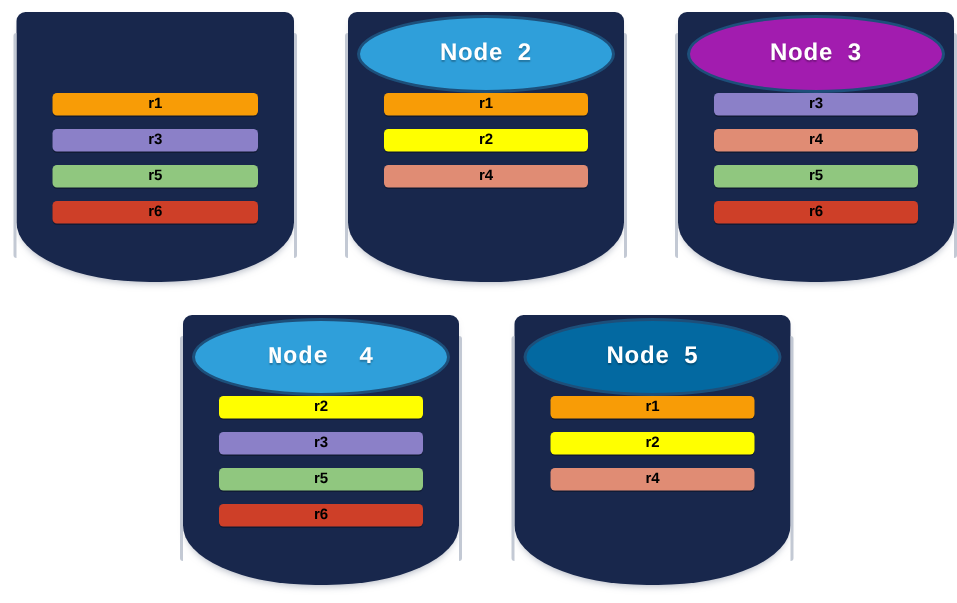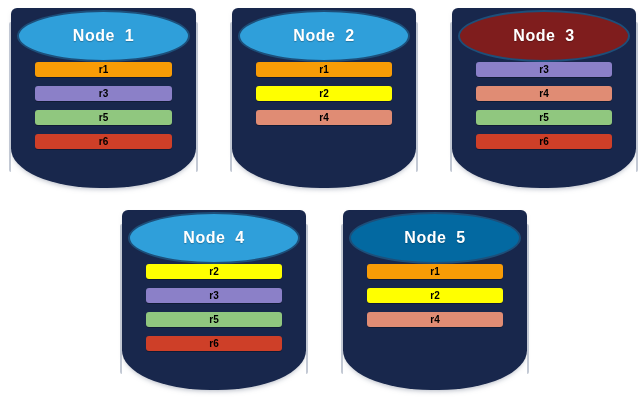--- a/index.html
+++ b/index.html
@@ -106,23 +106,20 @@
   }
 </style>
 </head>
 <body>
 
 <div id="canvas" style="background: rgb(255, 255, 255);">
     <div class="node" style="left: 11px; top: 8px; width: 185px; height: 180px;">
       <div class="node-body" style="background: rgb(24, 39, 76);"></div>
       <div class="edge-hl left" style="background: rgb(185, 191, 204);"></div>
       <div class="edge-hl right" style="background: rgb(185, 191, 204);"></div>
-      <div class="node-top" style="background: rgb(47, 159, 218); border-color: rgb(29, 79, 122);">
-        <span class="node-title" style="color: rgb(255, 255, 255);">Node  1</span>
-      </div>
       <div class="replica-stack" style="top: 54px;">
         <div class="replica-bar" style="background: rgb(248, 156, 6);">
           <span class="replica-label" style="color: rgb(0, 0, 0);">r1</span>
         </div>
         <div class="replica-bar" style="background: rgb(139, 128, 200);">
           <span class="replica-label" style="color: rgb(0, 0, 0);">r3</span>
         </div>
         <div class="replica-bar" style="background: rgb(144, 199, 127);">
           <span class="replica-label" style="color: rgb(0, 0, 0);">r5</span>
         </div>
@@ -147,21 +144,21 @@
         </div>
         <div class="replica-bar" style="background: rgb(224, 140, 116);">
           <span class="replica-label" style="color: rgb(0, 0, 0);">r4</span>
         </div>
       </div>
     </div>
     <div class="node" style="left: 452px; top: 8px; width: 184px; height: 180px;">
       <div class="node-body" style="background: rgb(24, 39, 76);"></div>
       <div class="edge-hl left" style="background: rgb(185, 191, 204);"></div>
       <div class="edge-hl right" style="background: rgb(185, 191, 204);"></div>
-      <div class="node-top" style="background: #7f1d1d; border-color: rgb(29, 79, 122);">
+      <div class="node-top" style="background: #a21caf; border-color: rgb(29, 79, 122);">
         <span class="node-title" style="color: rgb(255, 255, 255);">Node  3</span>
       </div>
       <div class="replica-stack" style="top: 54px;">
         <div class="replica-bar" style="background: rgb(139, 128, 200);">
           <span class="replica-label" style="color: rgb(0, 0, 0);">r3</span>
         </div>
         <div class="replica-bar" style="background: rgb(224, 140, 116);">
           <span class="replica-label" style="color: rgb(0, 0, 0);">r4</span>
         </div>
         <div class="replica-bar" style="background: rgb(144, 199, 127);">
@@ -170,21 +167,21 @@
         <div class="replica-bar" style="background: rgb(206, 63, 40);">
           <span class="replica-label" style="color: rgb(0, 0, 0);">r6</span>
         </div>
       </div>
     </div>
     <div class="node" style="left: 122px; top: 210px; width: 184px; height: 180px;">
       <div class="node-body" style="background: rgb(24, 39, 76);"></div>
       <div class="edge-hl left" style="background: rgb(185, 191, 204);"></div>
       <div class="edge-hl right" style="background: rgb(185, 191, 204);"></div>
       <div class="node-top" style="background: rgb(47, 159, 218); border-color: rgb(29, 79, 122);">
-        <span class="node-title" style="color: rgb(255, 255, 255);">Node  4</span>
+        <span class="node-title" style="color: rgb(255, 255, 255); font-family: Liberation Mono, monospace;">Node  4</span>
       </div>
       <div class="replica-stack" style="top: 54px;">
         <div class="replica-bar" style="background: rgb(255, 255, 0);">
           <span class="replica-label" style="color: rgb(0, 0, 0);">r2</span>
         </div>
         <div class="replica-bar" style="background: rgb(139, 128, 200);">
           <span class="replica-label" style="color: rgb(0, 0, 0);">r3</span>
         </div>
         <div class="replica-bar" style="background: rgb(144, 199, 127);">
           <span class="replica-label" style="color: rgb(0, 0, 0);">r5</span>

